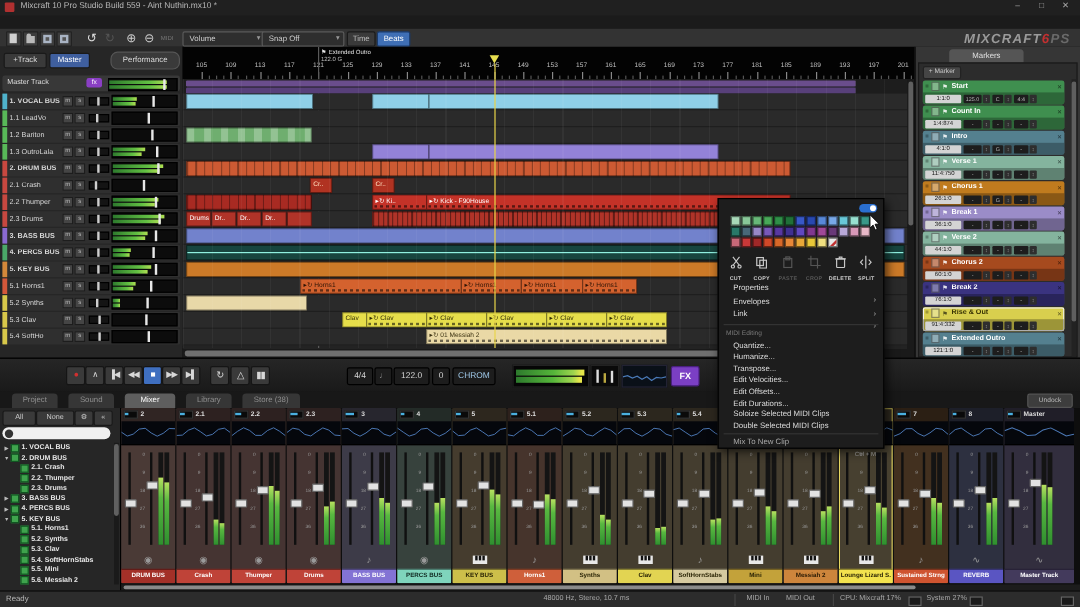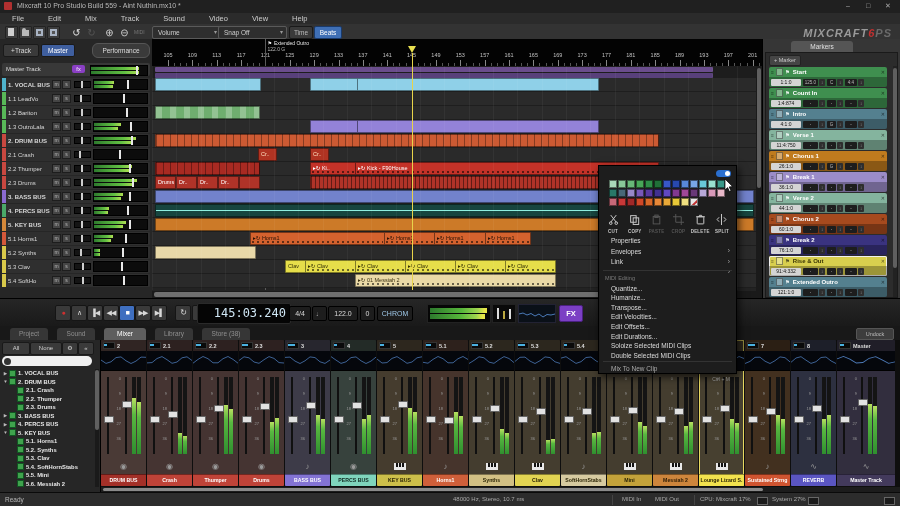--- a/index.html
+++ b/index.html
@@ -191,30 +191,20 @@
 <div id="app">
 
   <div id="titlebar" class="abs">
     <div id="appicon" class="abs"></div>
     <div id="titletext" class="abs">Mixcraft 10 Pro Studio Build 559 - Aint Nuthin.mx10 *</div>
     <div class="winbtn abs" style="right:44px;">–</div>
     <div class="winbtn abs" style="right:24px;">□</div>
     <div class="winbtn abs" style="right:4px;">✕</div>
   </div>
 
-  <div id="menubar" class="abs">
-      <div class="menu-item">File</div>
-      <div class="menu-item">Edit</div>
-      <div class="menu-item">Mix</div>
-      <div class="menu-item">Track</div>
-      <div class="menu-item">Sound</div>
-      <div class="menu-item">Video</div>
-      <div class="menu-item">View</div>
-      <div class="menu-item">Help</div>
-    </div>
 
   <div id="toolbar" class="abs">
     <div class="tbico abs" style="left:5px;">
         <span class="pg"></span>
       </div>
     <div class="tbico abs" style="left:19px;">
         <span class="tab"></span>
         <span class="fold"></span>
       </div>
     <div class="tbico abs" style="left:33px;">
@@ -948,21 +938,20 @@
         <div class="tpbtn abs" style="left: 71px;">∧</div>
         <div class="tpbtn abs" style="left: 87px;">▐◀</div>
         <div class="tpbtn abs" style="left: 103px;">◀◀</div>
         <div class="tpbtn abs" style="left: 119px; background: rgb(63, 111, 192); color: rgb(255, 255, 255);">■</div>
         <div class="tpbtn abs" style="left: 135px;">▶▶</div>
         <div class="tpbtn abs" style="left: 151px;">▶▌</div>
         <div class="tpbtn abs" style="left: 175px; font-size: 8px;">↻</div>
         <div class="tpbtn abs" style="left: 192px; font-size: 8px;">△</div>
         <div class="tpbtn abs" style="left: 209px; font-size: 8px;">▮▮</div>
       </div>
-    <div id="timedisp" class="abs">145:03.240</div>
     <div class="tpval abs" style="left:289px;width:20px;">4/4</div>
     <div class="tpval abs" style="left:312px;width:13px;color:#9a9a9a;">♩</div>
     <div class="tpval abs" style="left:328px;width:28px;">122.0</div>
     <div class="tpval abs" style="left:360px;width:13px;">0</div>
     <div class="tpval abs" style="left:377px;width:34px;color:#9fc8e8;">CHROM</div>
     <div id="tpmeters" class="abs">
       <span class="tpm" style="top:3px;width:92%;"></span>
       <span class="tpm" style="top:9px;width:88%;"></span>
     </div>
     <div id="tpleds" class="abs">

